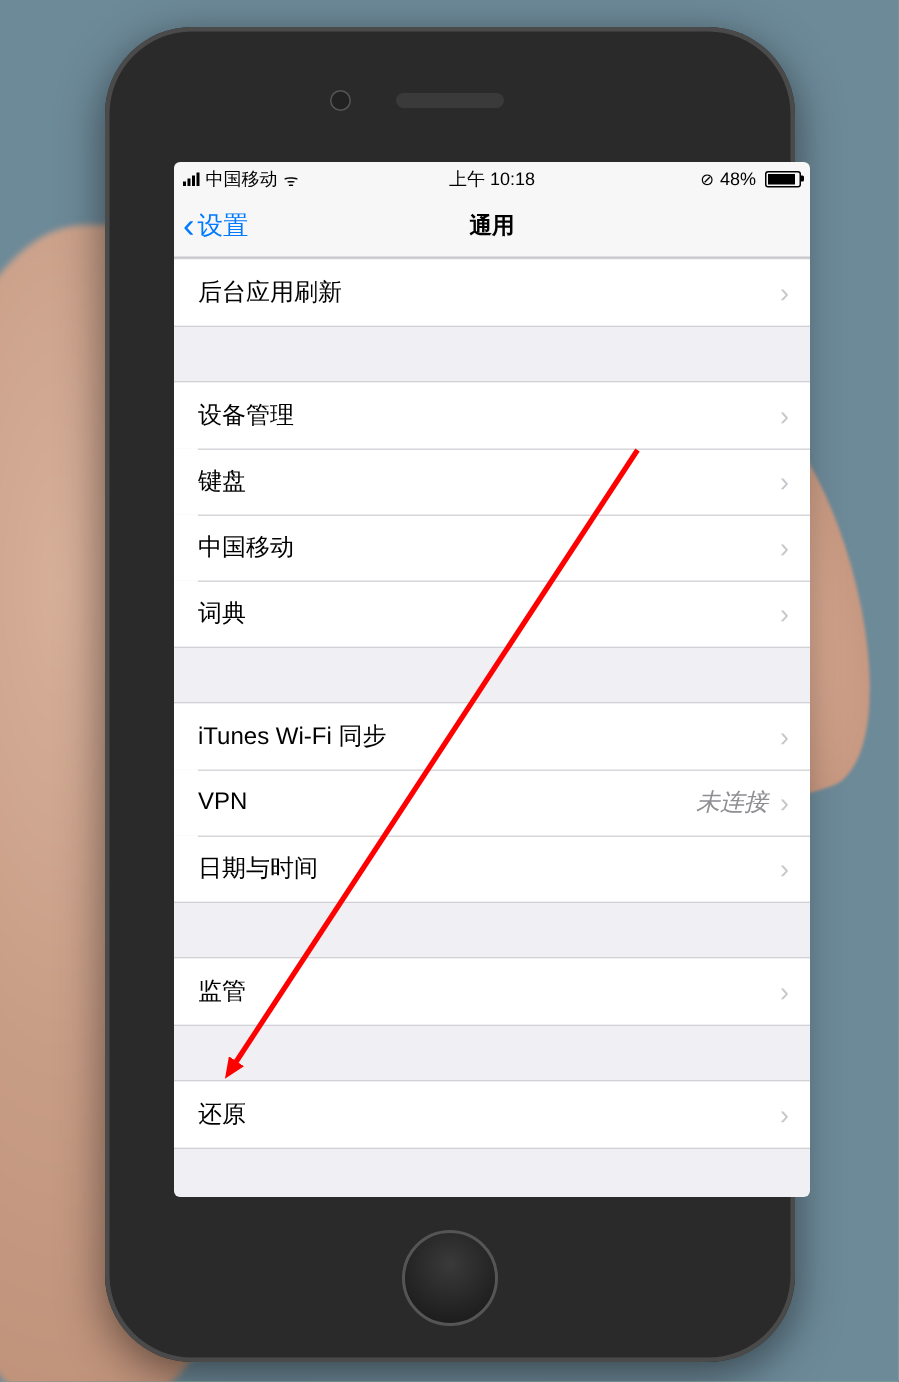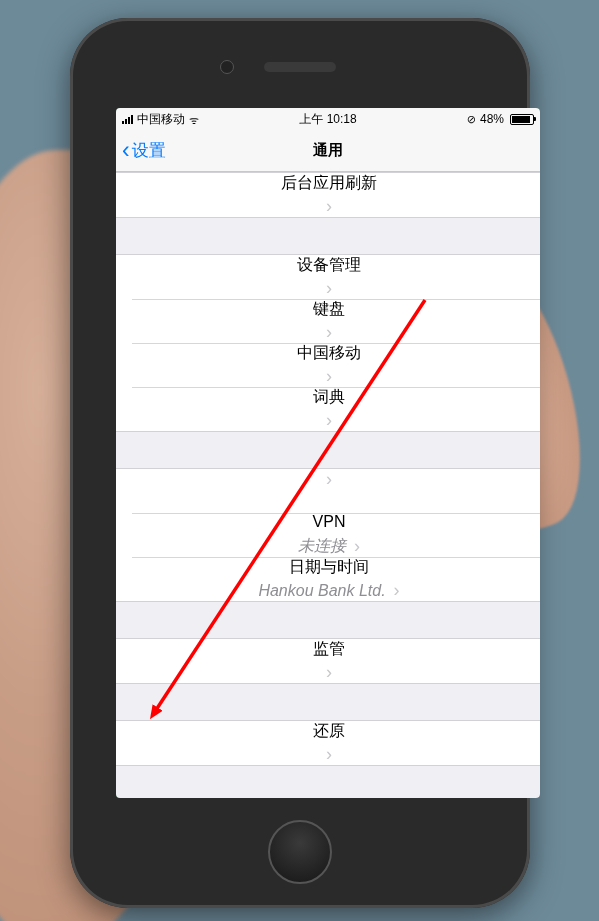--- a/index.html
+++ b/index.html
@@ -208,21 +208,20 @@
     }
     .cell {
       height: 44px;
       background: #fff;
       display: flex;
       align-items: center;
       justify-content: space-between;
       padding: 0 14px 0 16px;
       position: relative;
       cursor: pointer;
-      flex-direction: column;
     }
     .cell + .cell::before {
       content: "";
       position: absolute;
       top: 0;
       left: 16px;
       right: 0;
       height: 1px;
       background: #d7d7db;
     }
@@ -341,35 +340,35 @@
           <div class="cell-right">
               <span class="chevron">›</span>
             </div>
         </div>
       </div>
 
       <div class="group-gap"></div>
 
       <div class="cell-group">
         <div class="cell">
+          <span class="cell-label">iTunes Wi-Fi 同步</span>
           <div class="cell-right">
               <span class="chevron">›</span>
             </div>
         </div>
         <div class="cell">
           <span class="cell-label">VPN</span>
           <div class="cell-right">
             <span class="cell-value">未连接</span>
             <span class="chevron">›</span>
           </div>
         </div>
         <div class="cell">
           <span class="cell-label">日期与时间</span>
           <div class="cell-right">
-            <span class="cell-value">Hankou Bank Ltd.</span>
             <span class="chevron">›</span>
           </div>
         </div>
       </div>
 
       <div class="group-gap"></div>
 
       <div class="cell-group">
         <div class="cell">
           <span class="cell-label">监管</span>

